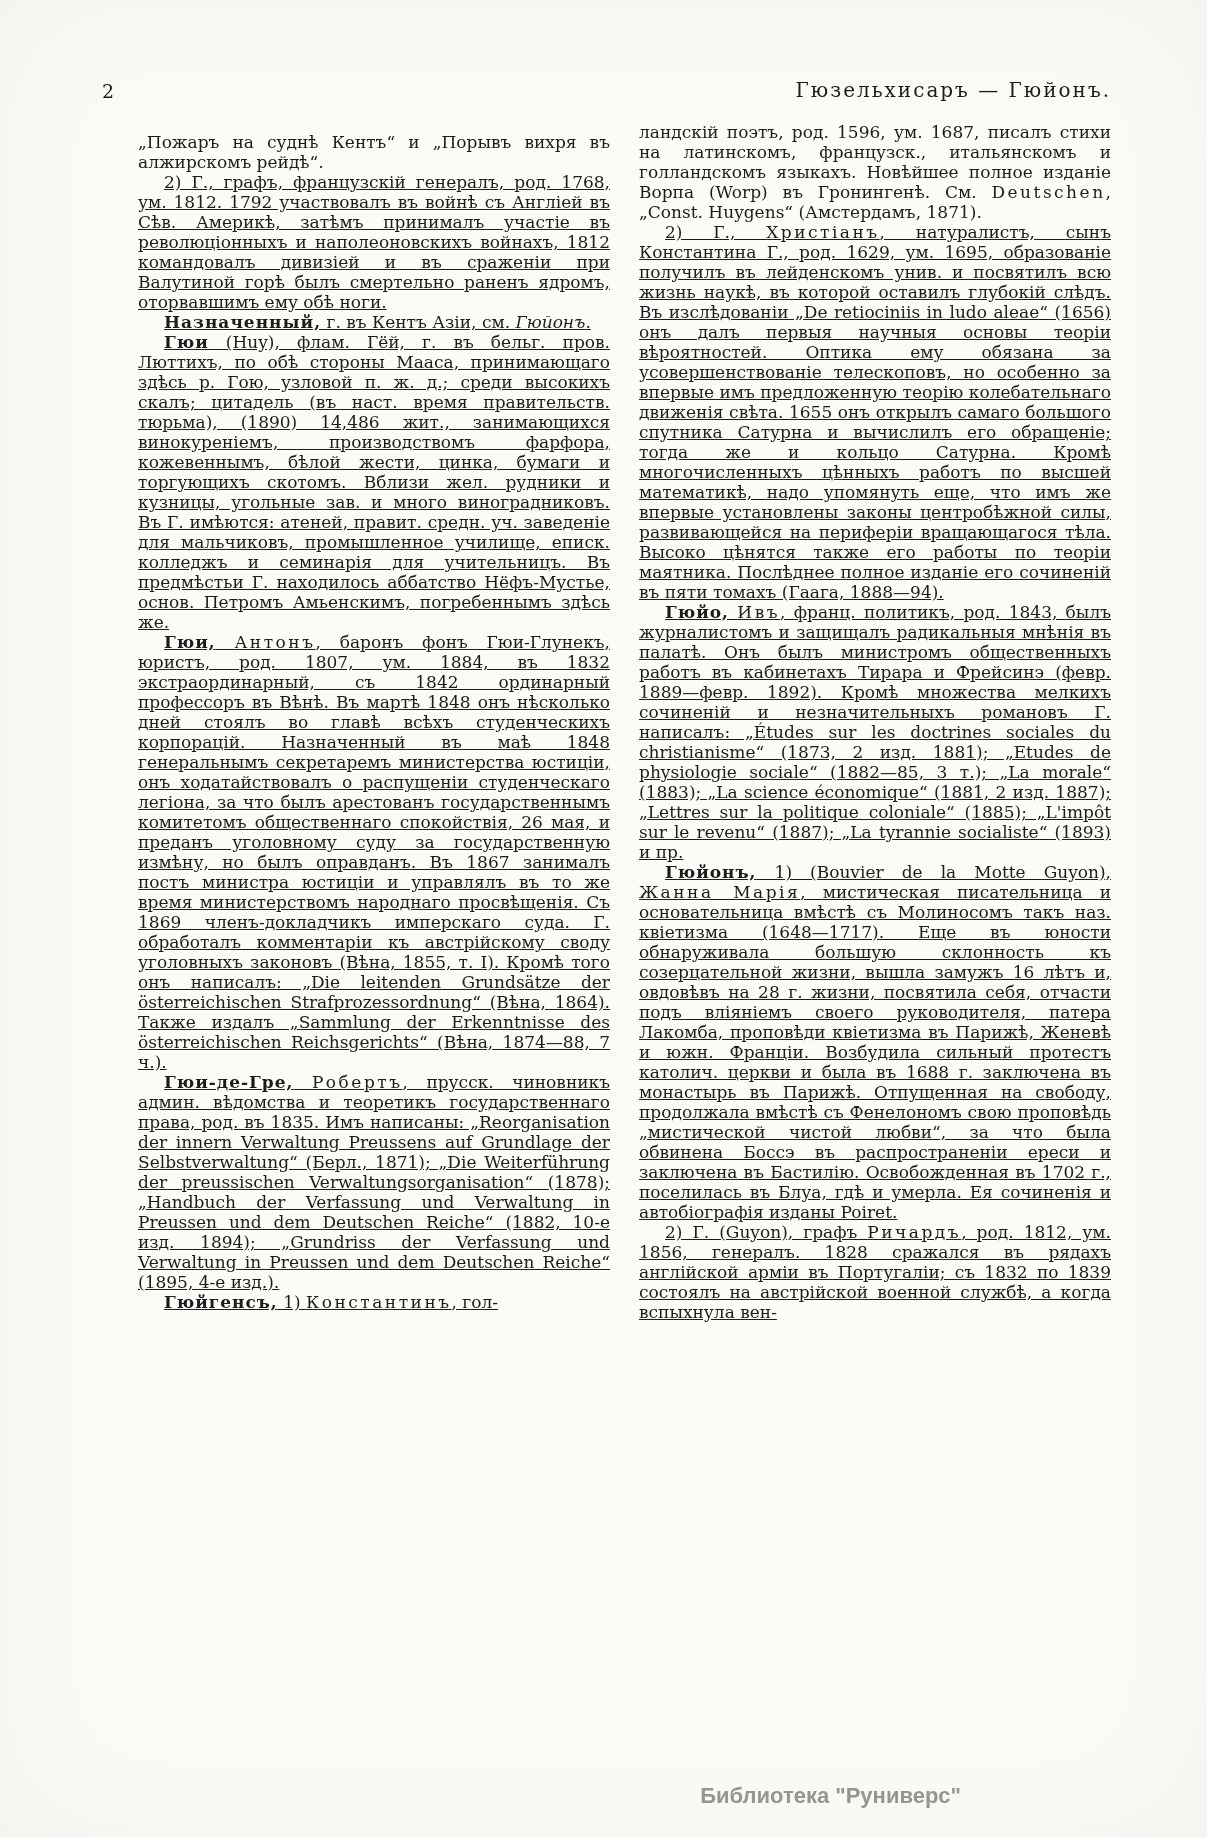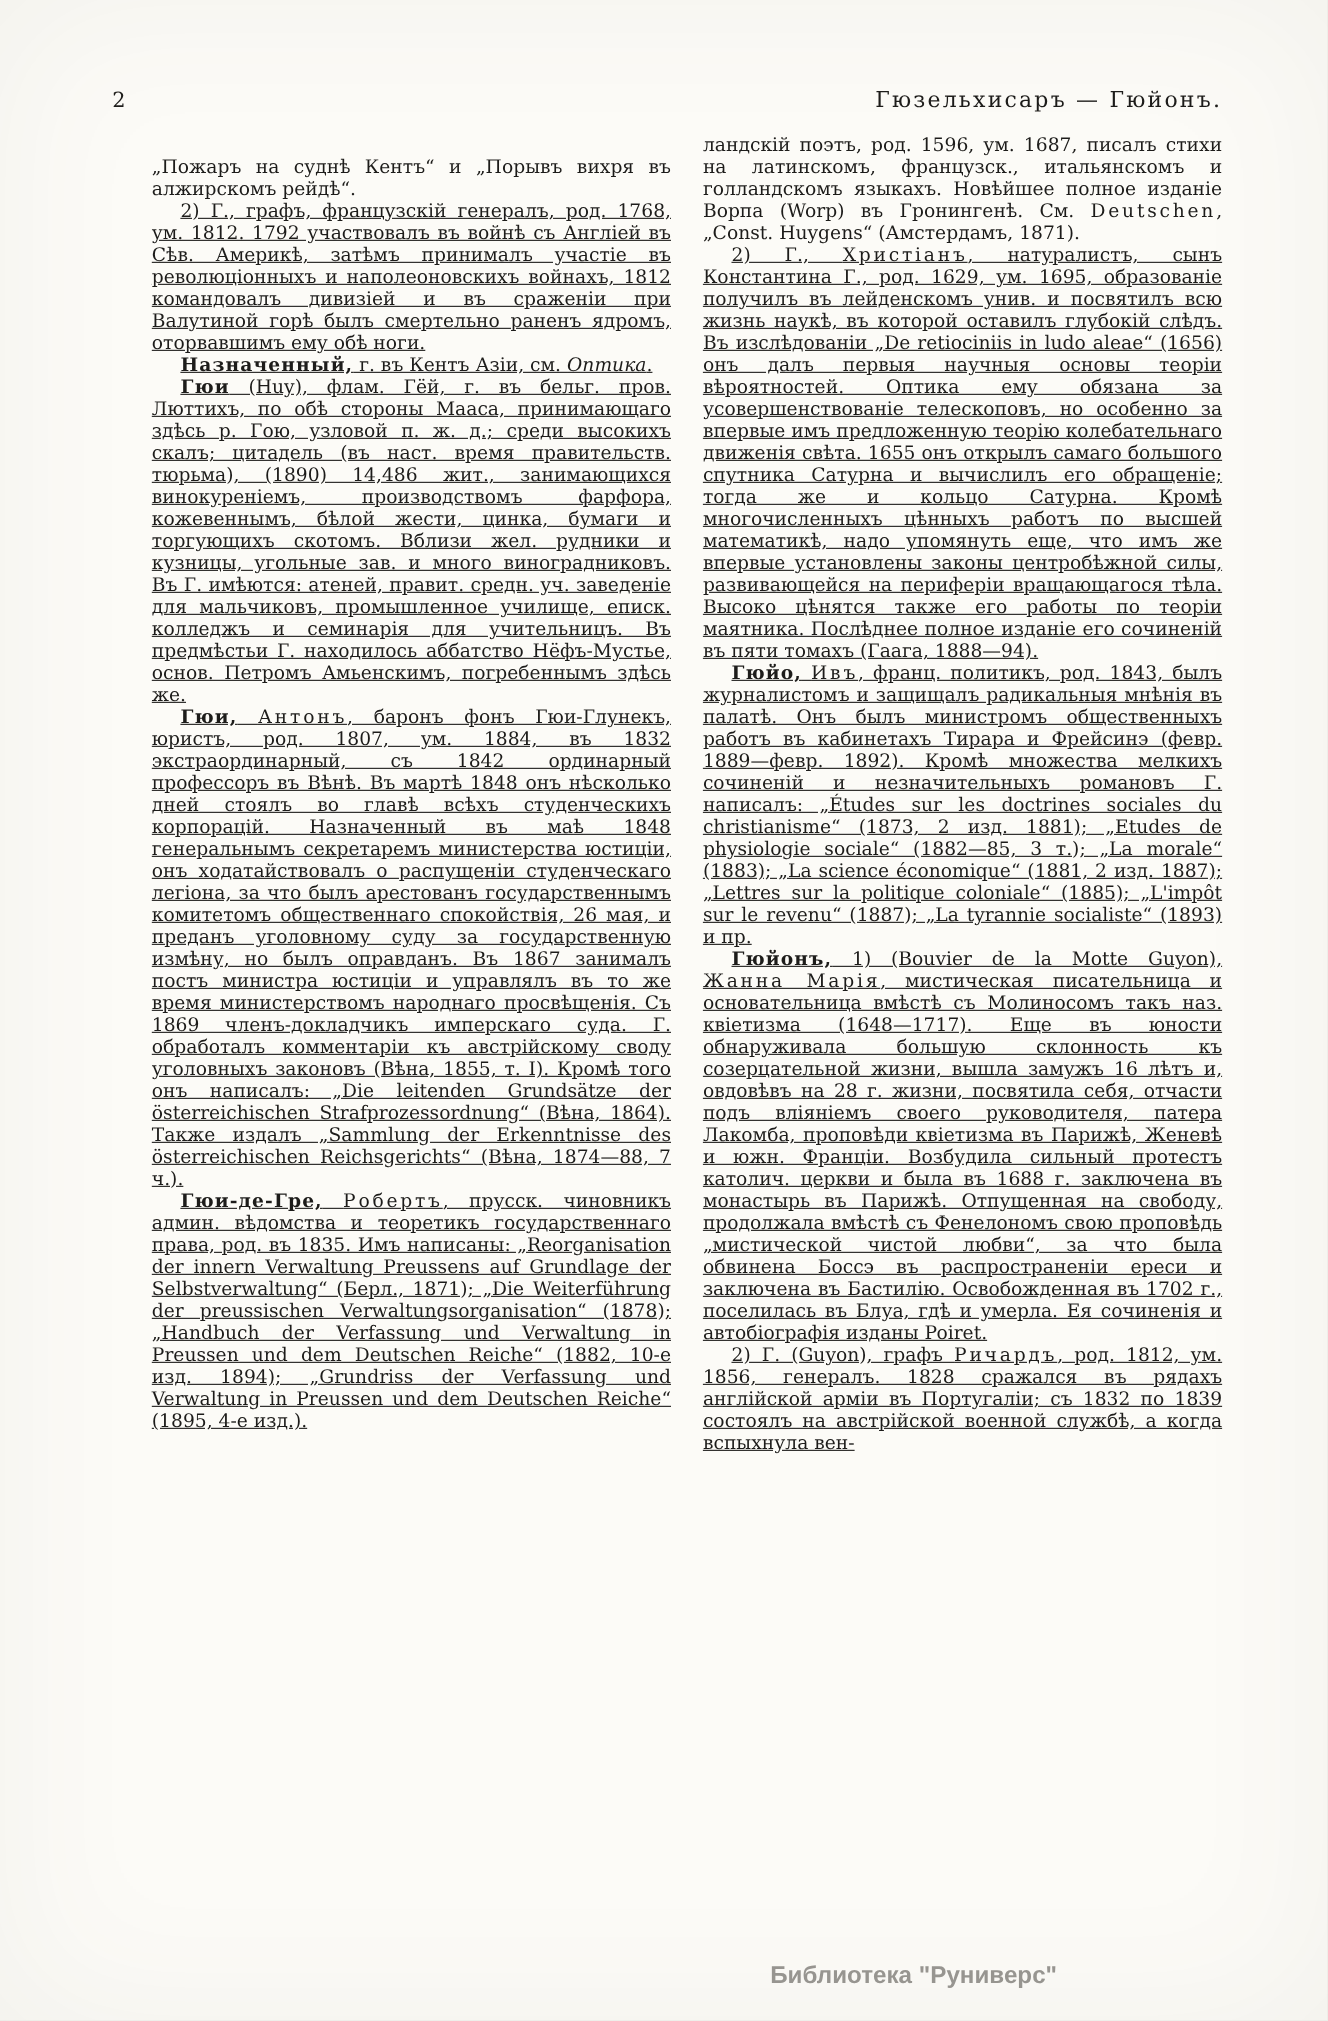--- a/index.html
+++ b/index.html
@@ -36,24 +36,25 @@
 <div class="page">
   <div class="header-row">
     <span class="page-number">2</span>
     <div class="running-head">Гюзельхисаръ — Гюйонъ.</div>
   </div>
 
   <div class="columns">
     <div class="col">
         <p class="para"><span>„Пожаръ на суднѣ Кентъ“ и „Порывъ вихря въ алжирскомъ рейдѣ“.</span></p>
         <p class="para indent"><span>2) Г., графъ, французскій генералъ, род. 1768, ум. 1812. 1792 участвовалъ въ войнѣ съ Англіей въ Сѣв. Америкѣ, затѣмъ принималъ участіе въ революціонныхъ и наполеоновскихъ войнахъ, 1812 командовалъ дивизіей и въ сраженіи при Валутиной горѣ былъ смертельно раненъ ядромъ, оторвавшимъ ему обѣ ноги.</span></p>
-        <p class="para indent"><span class="seg-bold">Назначенный,</span><span> г. въ Кентъ Азіи, см. </span><span class="seg-italic">Оптика</span><span>.</span></p>
+        <p class="para indent"><span class="seg-bold">Назначенный,</span><span> г. въ Кентъ Азіи, см. </span><span class="seg-italic">Гюйонъ</span><span>.</span></p>
         <p class="para indent"><span class="seg-bold">Гюи</span><span> (Huy), флам. Гёй, г. въ бельг. пров. Люттихъ, по обѣ стороны Мааса, принимающаго здѣсь р. Гою, узловой п. ж. д.; среди высокихъ скалъ; цитадель (въ наст. время правительств. тюрьма), (1890) 14,486 жит., занимающихся винокуреніемъ, производствомъ фарфора, кожевеннымъ, бѣлой жести, цинка, бумаги и торгующихъ скотомъ. Вблизи жел. рудники и кузницы, угольные зав. и много виноградниковъ. Въ Г. имѣются: атеней, правит. средн. уч. заведеніе для мальчиковъ, промышленное училище, еписк. колледжъ и семинарія для учительницъ. Въ предмѣстьи Г. находилось аббатство Нёфъ-Мустье, основ. Петромъ Амьенскимъ, погребеннымъ здѣсь же.</span></p>
         <p class="para indent"><span class="seg-bold">Гюи,</span><span> </span><span class="seg-spaced">Антонъ</span><span>, баронъ фонъ Гюи-Глунекъ, юристъ, род. 1807, ум. 1884, въ 1832 экстраординарный, съ 1842 ординарный профессоръ въ Вѣнѣ. Въ мартѣ 1848 онъ нѣсколько дней стоялъ во главѣ всѣхъ студенческихъ корпорацій. Назначенный въ маѣ 1848 генеральнымъ секретаремъ министерства юстиціи, онъ ходатайствовалъ о распущеніи студенческаго легіона, за что былъ арестованъ государственнымъ комитетомъ общественнаго спокойствія, 26 мая, и преданъ уголовному суду за государственную измѣну, но былъ оправданъ. Въ 1867 занималъ постъ министра юстиціи и управлялъ въ то же время министерствомъ народнаго просвѣщенія. Съ 1869 членъ-докладчикъ имперскаго суда. Г. обработалъ комментаріи къ австрійскому своду уголовныхъ законовъ (Вѣна, 1855, т. I). Кромѣ того онъ написалъ: „Die leitenden Grundsätze der österreichischen Strafprozessordnung“ (Вѣна, 1864). Также издалъ „Sammlung der Erkenntnisse des österreichischen Reichsgerichts“ (Вѣна, 1874—88, 7 ч.).</span></p>
         <p class="para indent"><span class="seg-bold">Гюи-де-Гре,</span><span> </span><span class="seg-spaced">Робертъ</span><span>, прусск. чиновникъ админ. вѣдомства и теоретикъ государственнаго права, род. въ 1835. Имъ написаны: „Reorganisation der innern Verwaltung Preussens auf Grundlage der Selbstverwaltung“ (Берл., 1871); „Die Weiterführung der preussischen Verwaltungsorganisation“ (1878); „Handbuch der Verfassung und Verwaltung in Preussen und dem Deutschen Reiche“ (1882, 10-е изд. 1894); „Grundriss der Verfassung und Verwaltung in Preussen und dem Deutschen Reiche“ (1895, 4-е изд.).</span></p>
+        <p class="para indent"><span class="seg-bold">Гюйгенсъ,</span><span> 1) </span><span class="seg-spaced">Константинъ</span><span>, гол-</span></p>
       </div>
     <div class="divider"></div>
     <div class="col">
         <p class="para"><span>ландскій поэтъ, род. 1596, ум. 1687, писалъ стихи на латинскомъ, французск., итальянскомъ и голландскомъ языкахъ. Новѣйшее полное изданіе Ворпа (Worp) въ Гронингенѣ. См. </span><span class="seg-spaced">Deutschen</span><span>, „Const. Huygens“ (Амстердамъ, 1871).</span></p>
         <p class="para indent"><span>2) Г., </span><span class="seg-spaced">Христіанъ</span><span>, натуралистъ, сынъ Константина Г., род. 1629, ум. 1695, образованіе получилъ въ лейденскомъ унив. и посвятилъ всю жизнь наукѣ, въ которой оставилъ глубокій слѣдъ. Въ изслѣдованіи „De retiociniis in ludo aleae“ (1656) онъ далъ первыя научныя основы теоріи вѣроятностей. Оптика ему обязана за усовершенствованіе телескоповъ, но особенно за впервые имъ предложенную теорію колебательнаго движенія свѣта. 1655 онъ открылъ самаго большого спутника Сатурна и вычислилъ его обращеніе; тогда же и кольцо Сатурна. Кромѣ многочисленныхъ цѣнныхъ работъ по высшей математикѣ, надо упомянуть еще, что имъ же впервые установлены законы центробѣжной силы, развивающейся на периферіи вращающагося тѣла. Высоко цѣнятся также его работы по теоріи маятника. Послѣднее полное изданіе его сочиненій въ пяти томахъ (Гаага, 1888—94).</span></p>
         <p class="para indent"><span class="seg-bold">Гюйо,</span><span> </span><span class="seg-spaced">Ивъ</span><span>, франц. политикъ, род. 1843, былъ журналистомъ и защищалъ радикальныя мнѣнія въ палатѣ. Онъ былъ министромъ общественныхъ работъ въ кабинетахъ Тирара и Фрейсинэ (февр. 1889—февр. 1892). Кромѣ множества мелкихъ сочиненій и незначительныхъ романовъ Г. написалъ: „Études sur les doctrines sociales du christianisme“ (1873, 2 изд. 1881); „Etudes de physiologie sociale“ (1882—85, 3 т.); „La morale“ (1883); „La science économique“ (1881, 2 изд. 1887); „Lettres sur la politique coloniale“ (1885); „L'impôt sur le revenu“ (1887); „La tyrannie socialiste“ (1893) и пр.</span></p>
         <p class="para indent"><span class="seg-bold">Гюйонъ,</span><span> 1) (Bouvier de la Motte Guyon), </span><span class="seg-spaced">Жанна Марія</span><span>, мистическая писательница и основательница вмѣстѣ съ Молиносомъ такъ наз. квіетизма (1648—1717). Еще въ юности обнаруживала большую склонность къ созерцательной жизни, вышла замужъ 16 лѣтъ и, овдовѣвъ на 28 г. жизни, посвятила себя, отчасти подъ вліяніемъ своего руководителя, патера Лакомба, проповѣди квіетизма въ Парижѣ, Женевѣ и южн. Франціи. Возбудила сильный протестъ католич. церкви и была въ 1688 г. заключена въ монастырь въ Парижѣ. Отпущенная на свободу, продолжала вмѣстѣ съ Фенелономъ свою проповѣдь „мистической чистой любви“, за что была обвинена Боссэ въ распространеніи ереси и заключена въ Бастилію. Освобожденная въ 1702 г., поселилась въ Блуа, гдѣ и умерла. Ея сочиненія и автобіографія изданы Poiret.</span></p>
         <p class="para indent"><span>2) Г. (Guyon), графъ </span><span class="seg-spaced">Ричардъ</span><span>, род. 1812, ум. 1856, генералъ. 1828 сражался въ рядахъ англійской арміи въ Португаліи; съ 1832 по 1839 состоялъ на австрійской военной службѣ, а когда вспыхнула вен-</span></p>
       </div>
   </div>

